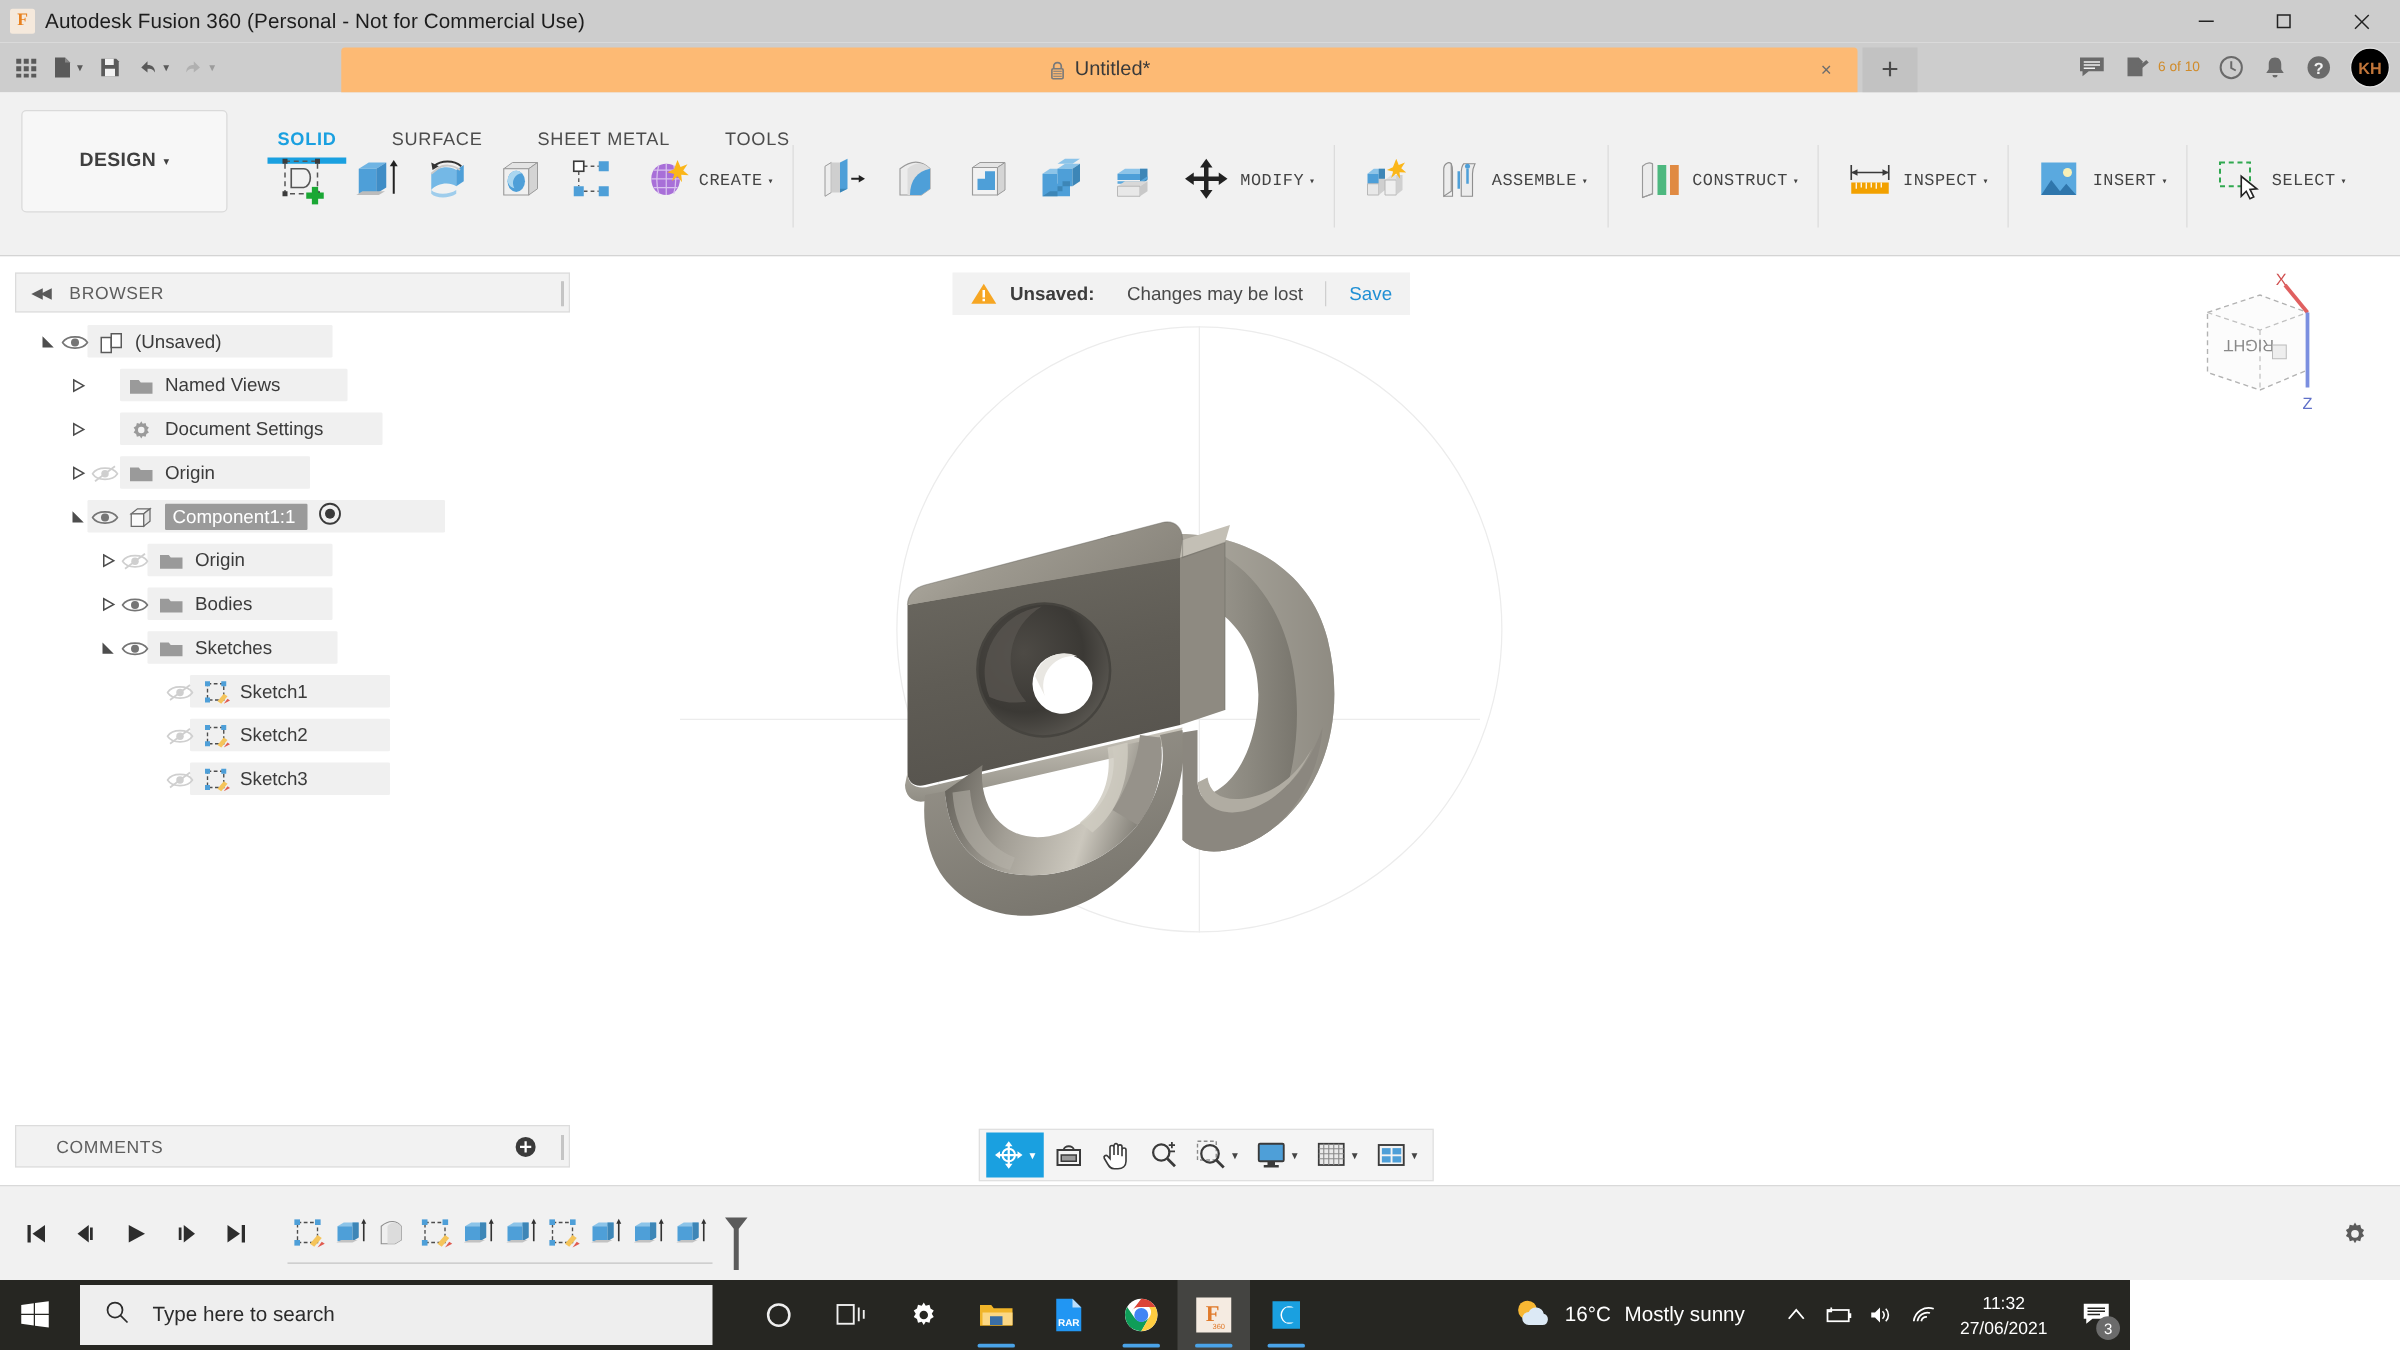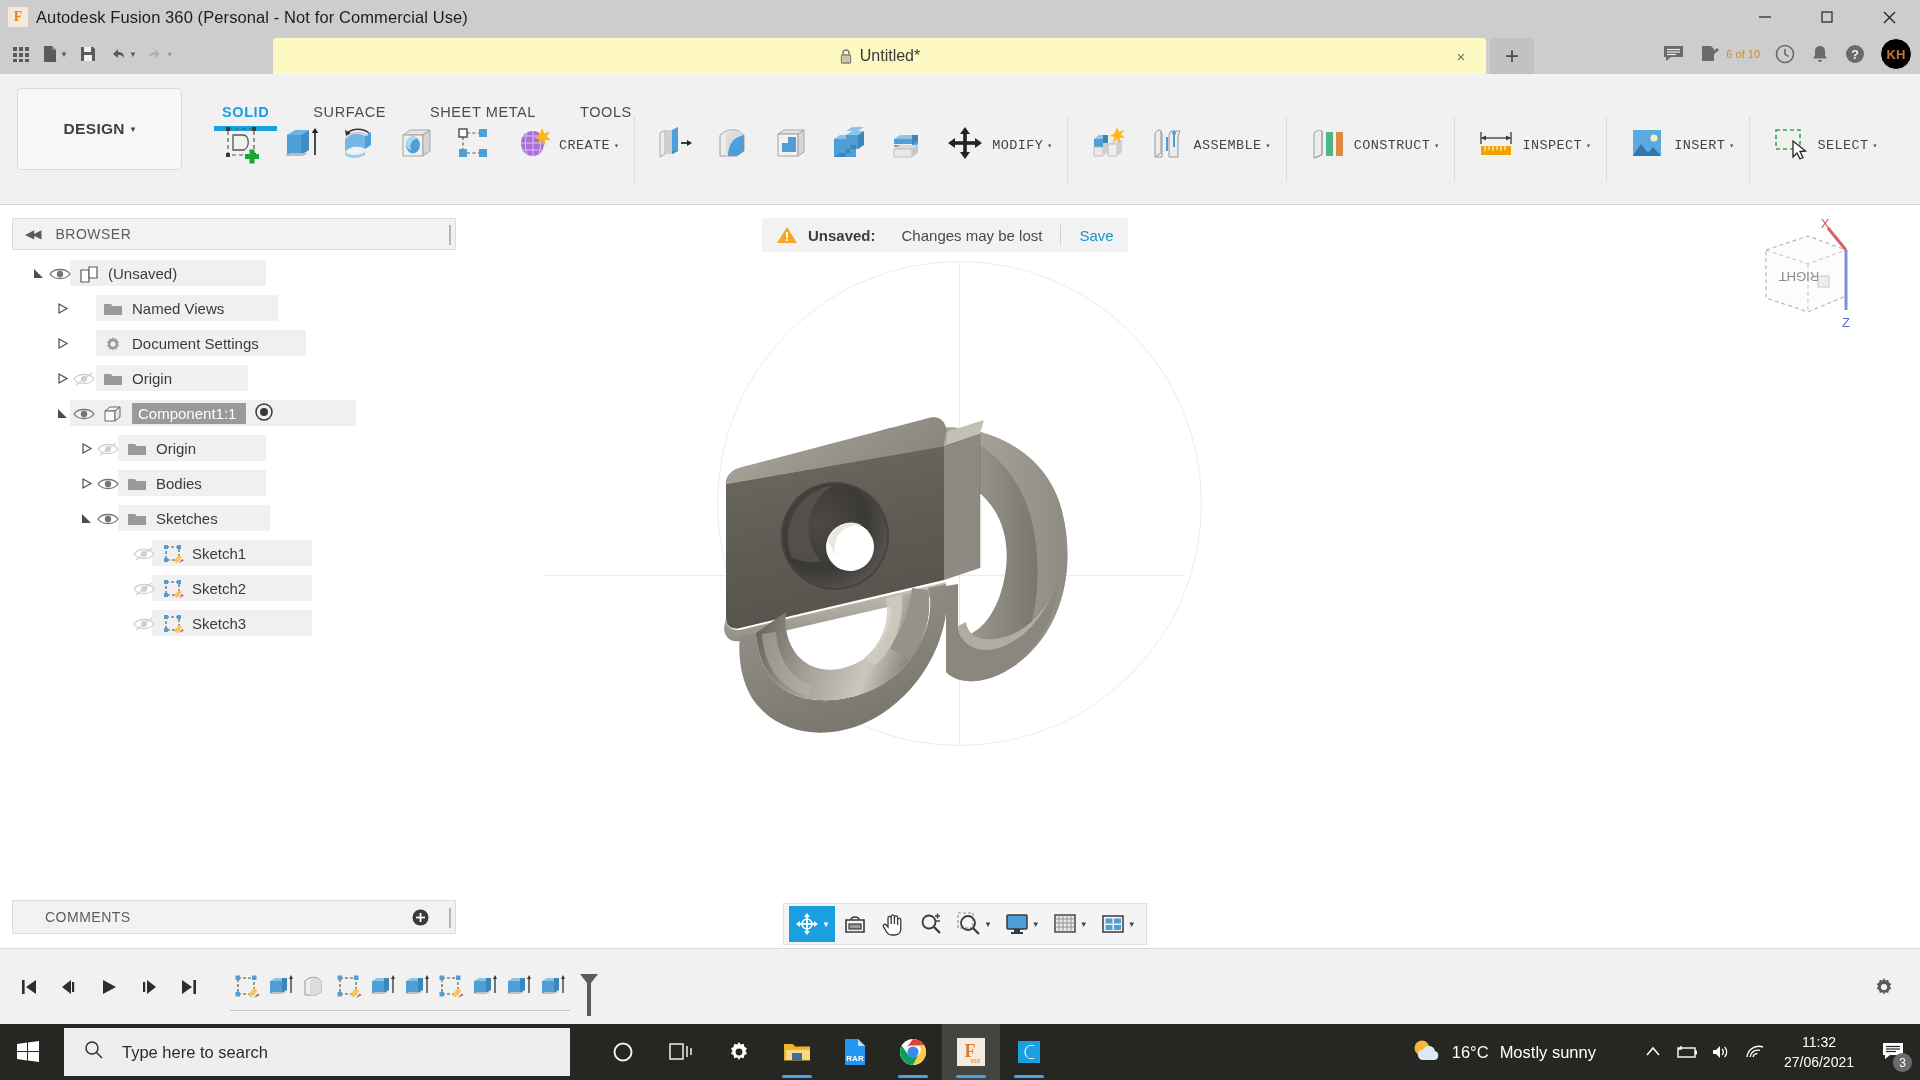--- a/index.html
+++ b/index.html
@@ -52,21 +52,21 @@
   }
   .qa-caret { font-size: 8px; color: #5a5a5a; margin-left: 1px; }
   .qa-btn.disabled { opacity: .42; }
 
   .tabstrip {
     position: absolute; left: 273px; top: 4px; right: 0; height: 36px;
     background: #cdcdcd;
   }
   .doc-tab {
     position: absolute; left: 0; top: 0; width: 1213px; height: 36px;
-    background: #fef9c3;
+    background: #fdba74;
     border-top-left-radius: 3px; border-top-right-radius: 3px;
     display: flex; align-items: center; justify-content: center;
   }
   .doc-tab .lock-icon { margin-right: 7px; display: flex; }
   .doc-tab .tab-label { font-size: 16px; color: #3a3a3a; }
   .doc-tab .tab-close {
     position: absolute; right: 16px; top: 9px;
     width: 18px; height: 18px;
     display: flex; align-items: center; justify-content: center;
     color: #6d6d6d; font-size: 15px;
@@ -212,42 +212,42 @@
   .tl-playback { display: flex; align-items: center; gap: 18px; margin-left: 18px; }
   .tl-pb { width: 22px; height: 22px; display: flex; align-items: center; justify-content: center; color: #2d2d2d; }
   .tl-feats { display: flex; align-items: flex-start; margin-left: 30px; position: relative; }
   .tl-feat { width: 34px; height: 38px; display: flex; align-items: center; justify-content: center; }
   .tl-track { position: absolute; left: 0; top: 42px; height: 1px; background: #c4c4c4; }
   .tl-marker { position: absolute; top: 4px; }
   .tl-gear { position: absolute; right: 24px; top: 26px; color: #5b5b5b; }
 
   
   .taskbar {
-    position: absolute; left: 0; top: 1024px; width: 1920px; height: 56px;
+    position: absolute; left: 0; top: 1024px; width: 1704px; height: 56px;
     background: #262622;
     display: flex; align-items: center;
   }
   .start { width: 56px; height: 56px; display: flex; align-items: center; justify-content: center; }
   .searchbox {
     width: 506px; height: 48px; background: #eeeeee; margin-left: 8px;
     display: flex; align-items: center; padding-left: 20px; gap: 18px;
   }
   .searchbox .ph { font-size: 16.5px; color: #2b2b2b; }
   .tb-icons { display: flex; align-items: center; margin-left: 24px; gap: 0; }
   .tb-icon {
     width: 58px; height: 56px; display: flex; align-items: center; justify-content: center;
     position: relative;
   }
   .tb-icon.running::after {
     content: ""; position: absolute; bottom: 2px; left: 14px; width: 30px; height: 3px;
     background: #4aa3e8; border-radius: 2px;
   }
   .tb-icon.active { background: rgba(255,255,255,.14); }
   .tray { position: absolute; right: 0; top: 0; height: 56px; display: flex; align-items: center; gap: 0; }
-  .weather { display: flex; align-items: center; gap: 11px; margin-right: 40px; }
+  .weather { display: flex; align-items: center; gap: 11px; margin-right: 24px; }
   .weather .temp { color: #fff; font-size: 16.5px; }
   .weather .cond { color: #fff; font-size: 16.5px; }
   .tray-icon { width: 34px; height: 56px; display: flex; align-items: center; justify-content: center; color: #fff; }
   .clock { color: #fff; font-size: 14px; text-align: center; line-height: 1.45; padding: 0 12px; }
   .notif { width: 54px; height: 56px; display: flex; align-items: center; justify-content: center; position: relative; }
   .notif .badge {
     position: absolute; right: 8px; bottom: 8px; width: 19px; height: 19px;
     border-radius: 50%; background: #6b6b6b; color: #fff; font-size: 12px;
     display: flex; align-items: center; justify-content: center;
   }

